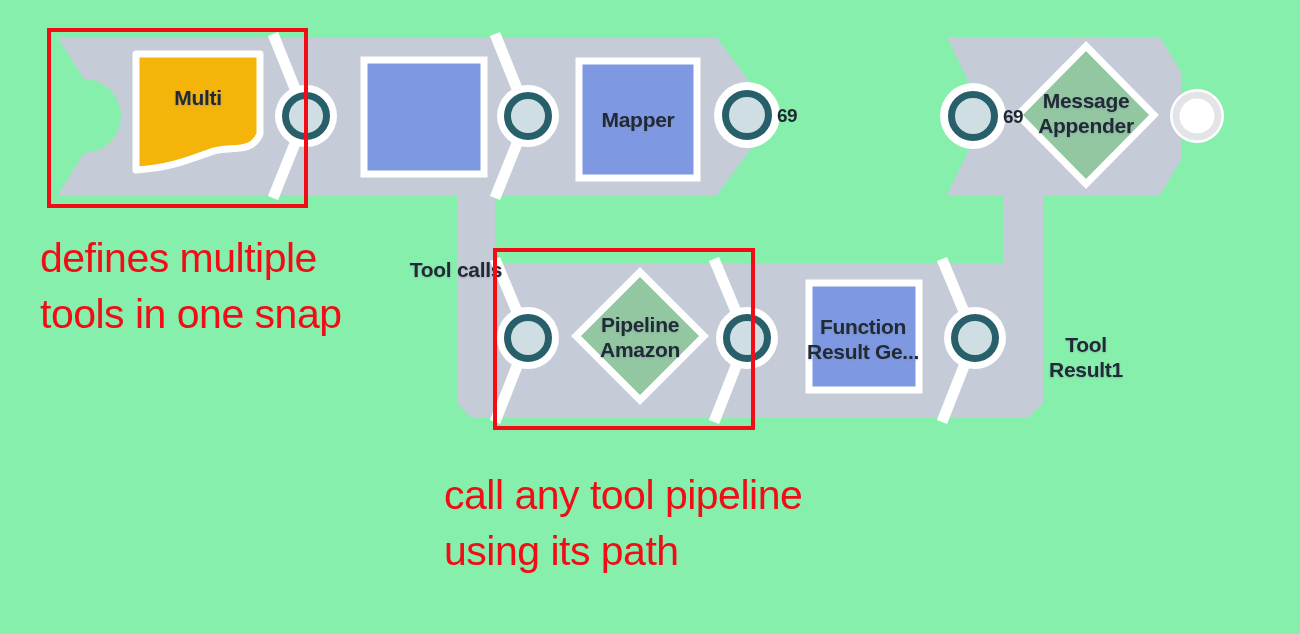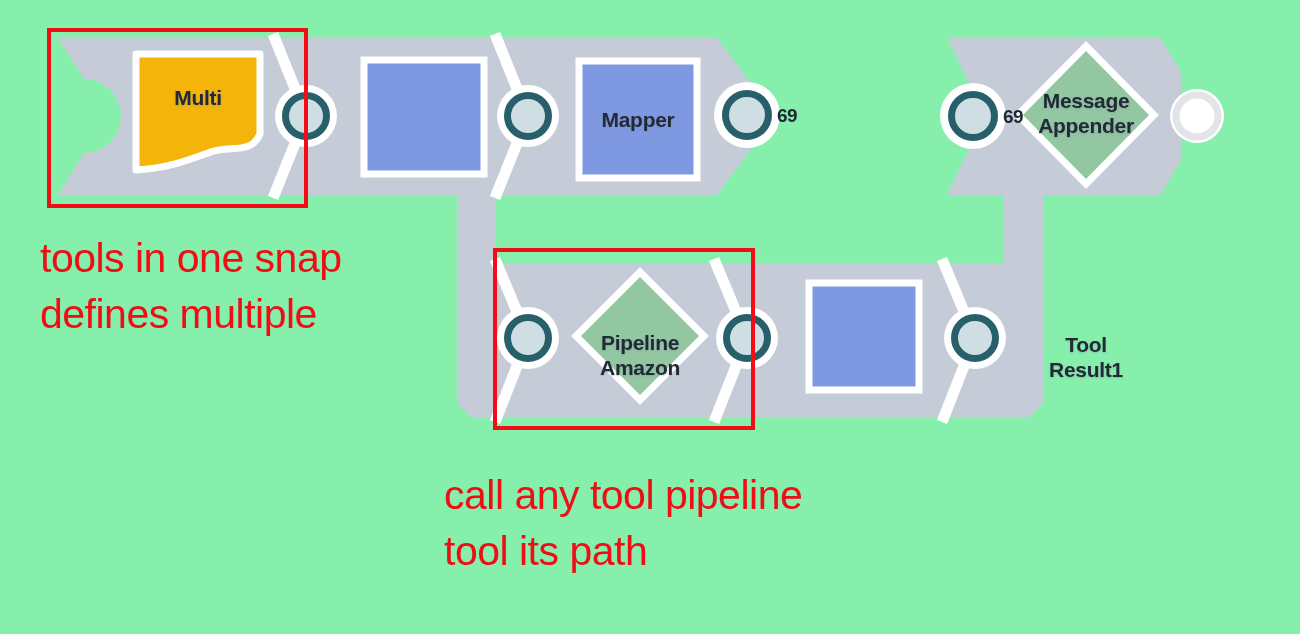--- a/index.html
+++ b/index.html
@@ -88,42 +88,47 @@
 
   <div class="nlabel" style="left:568px;top:107px;width:140px;">
     <span>Mapper</span>
   </div>
 
   <div class="nlabel" style="left:1016px;top:88px;width:140px;">
     <span>Message</span>
     <span>Appender</span>
   </div>
 
-  <div class="nlabel" style="left:570px;top:330px;width:140px;">
+  <div class="nlabel" style="left:570px;top:312px;width:140px;">
     <span>Pipeline</span>
     <span>Amazon</span>
   </div>
 
+  <div class="nlabel" style="left:793px;top:314px;width:140px;">
+    <span>Function</span>
+    <span>Result Ge...</span>
+  </div>
 
   <div class="nlabel" style="left:386px;top:257px;width:140px;">
+    <span>Tool calls</span>
   </div>
 
   <div class="nlabel" style="left:1016px;top:332px;width:140px;">
     <span>Tool</span>
     <span>Result1</span>
   </div>
 
   <div class="count" style="left:747px;top:116px;">69</div>
   <div class="count" style="left:973px;top:117px;">69</div>
 
   <div class="redbox" style="left:47px;top:28px;width:253px;height:172px;"></div>
   <div class="redbox" style="left:493px;top:248px;width:254px;height:174px;"></div>
 
   <div class="rednote" style="left:40px;top:230px;">
+    <span>defines multiple</span>
     <span>tools in one snap</span>
-    <span>defines multiple</span>
   </div>
   <div class="rednote" style="left:444px;top:467px;">
     <span>call any tool pipeline</span>
-    <span>tool its path</span>
+    <span>using its path</span>
   </div>
 
 </div>
 
 </body></html>

